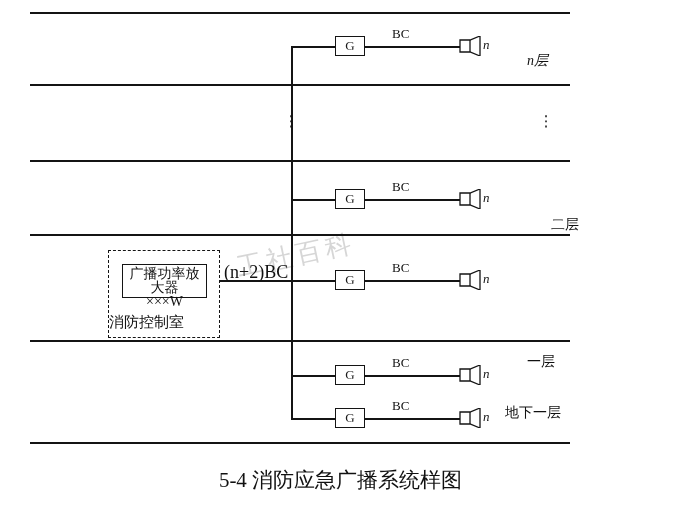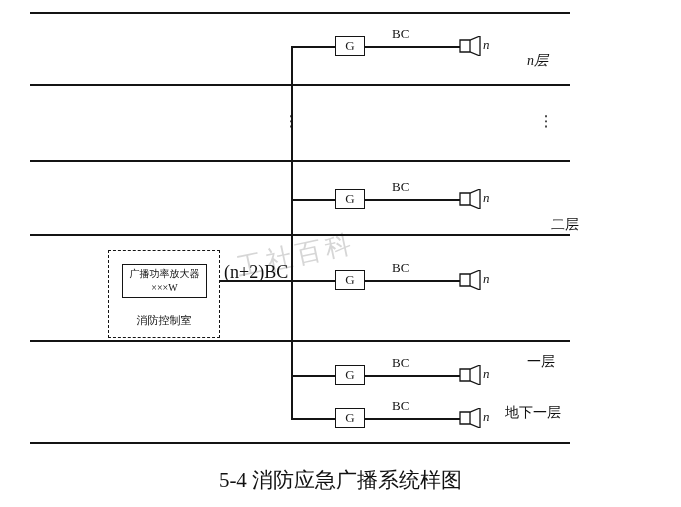--- a/index.html
+++ b/index.html
@@ -47,29 +47,28 @@
   .amp-box {
     position: absolute;
     border: 1.4px dashed #141414;
     box-sizing: border-box;
   }
   .amp-inner {
     position: absolute;
     border: 1.2px solid #141414;
     box-sizing: border-box;
     text-align: center;
-    font-size: 10px;
+    font-size: 14px;
     line-height: 14px;
     padding-top: 2px;
     color: #111;
   }
   .amp-caption {
     position: absolute;
-    font-size: 11px;
-    text-align: center;
+    font-size: 15px;
     width: 100%;
     color: #111;
   }
   .g-box {
     position: absolute;
     width: 30px;
     height: 20px;
     border: 1.3px solid #141414;
     box-sizing: border-box;
     text-align: center;

